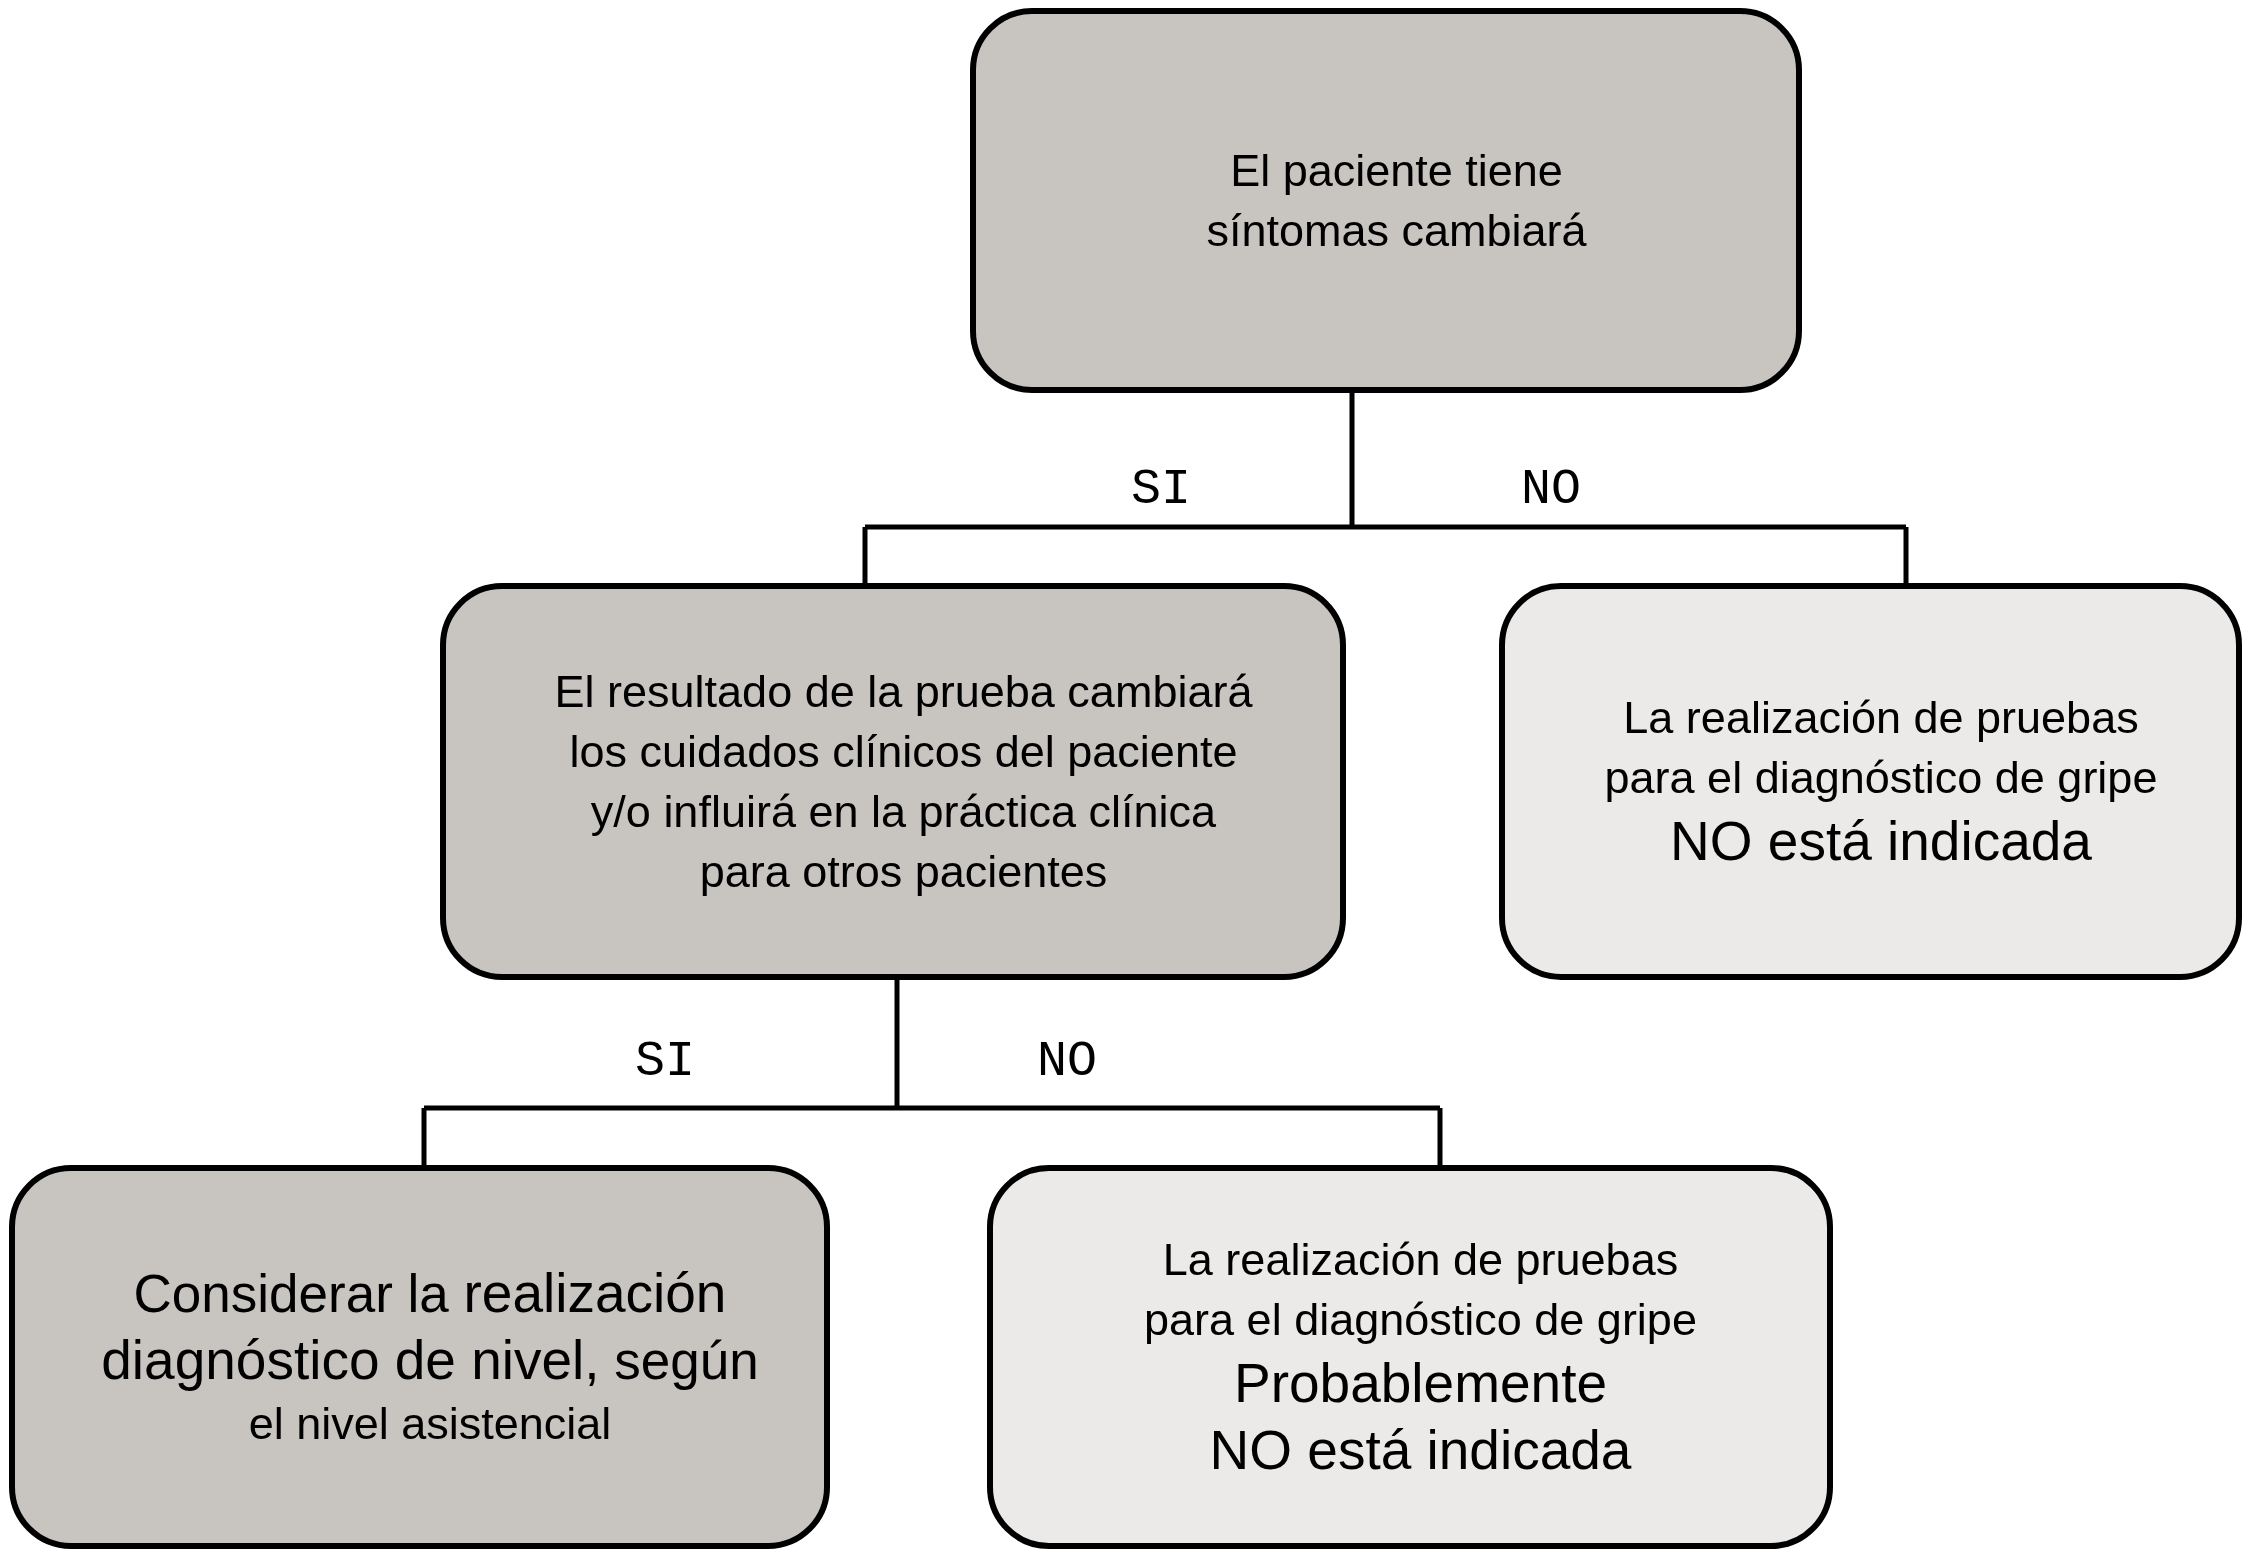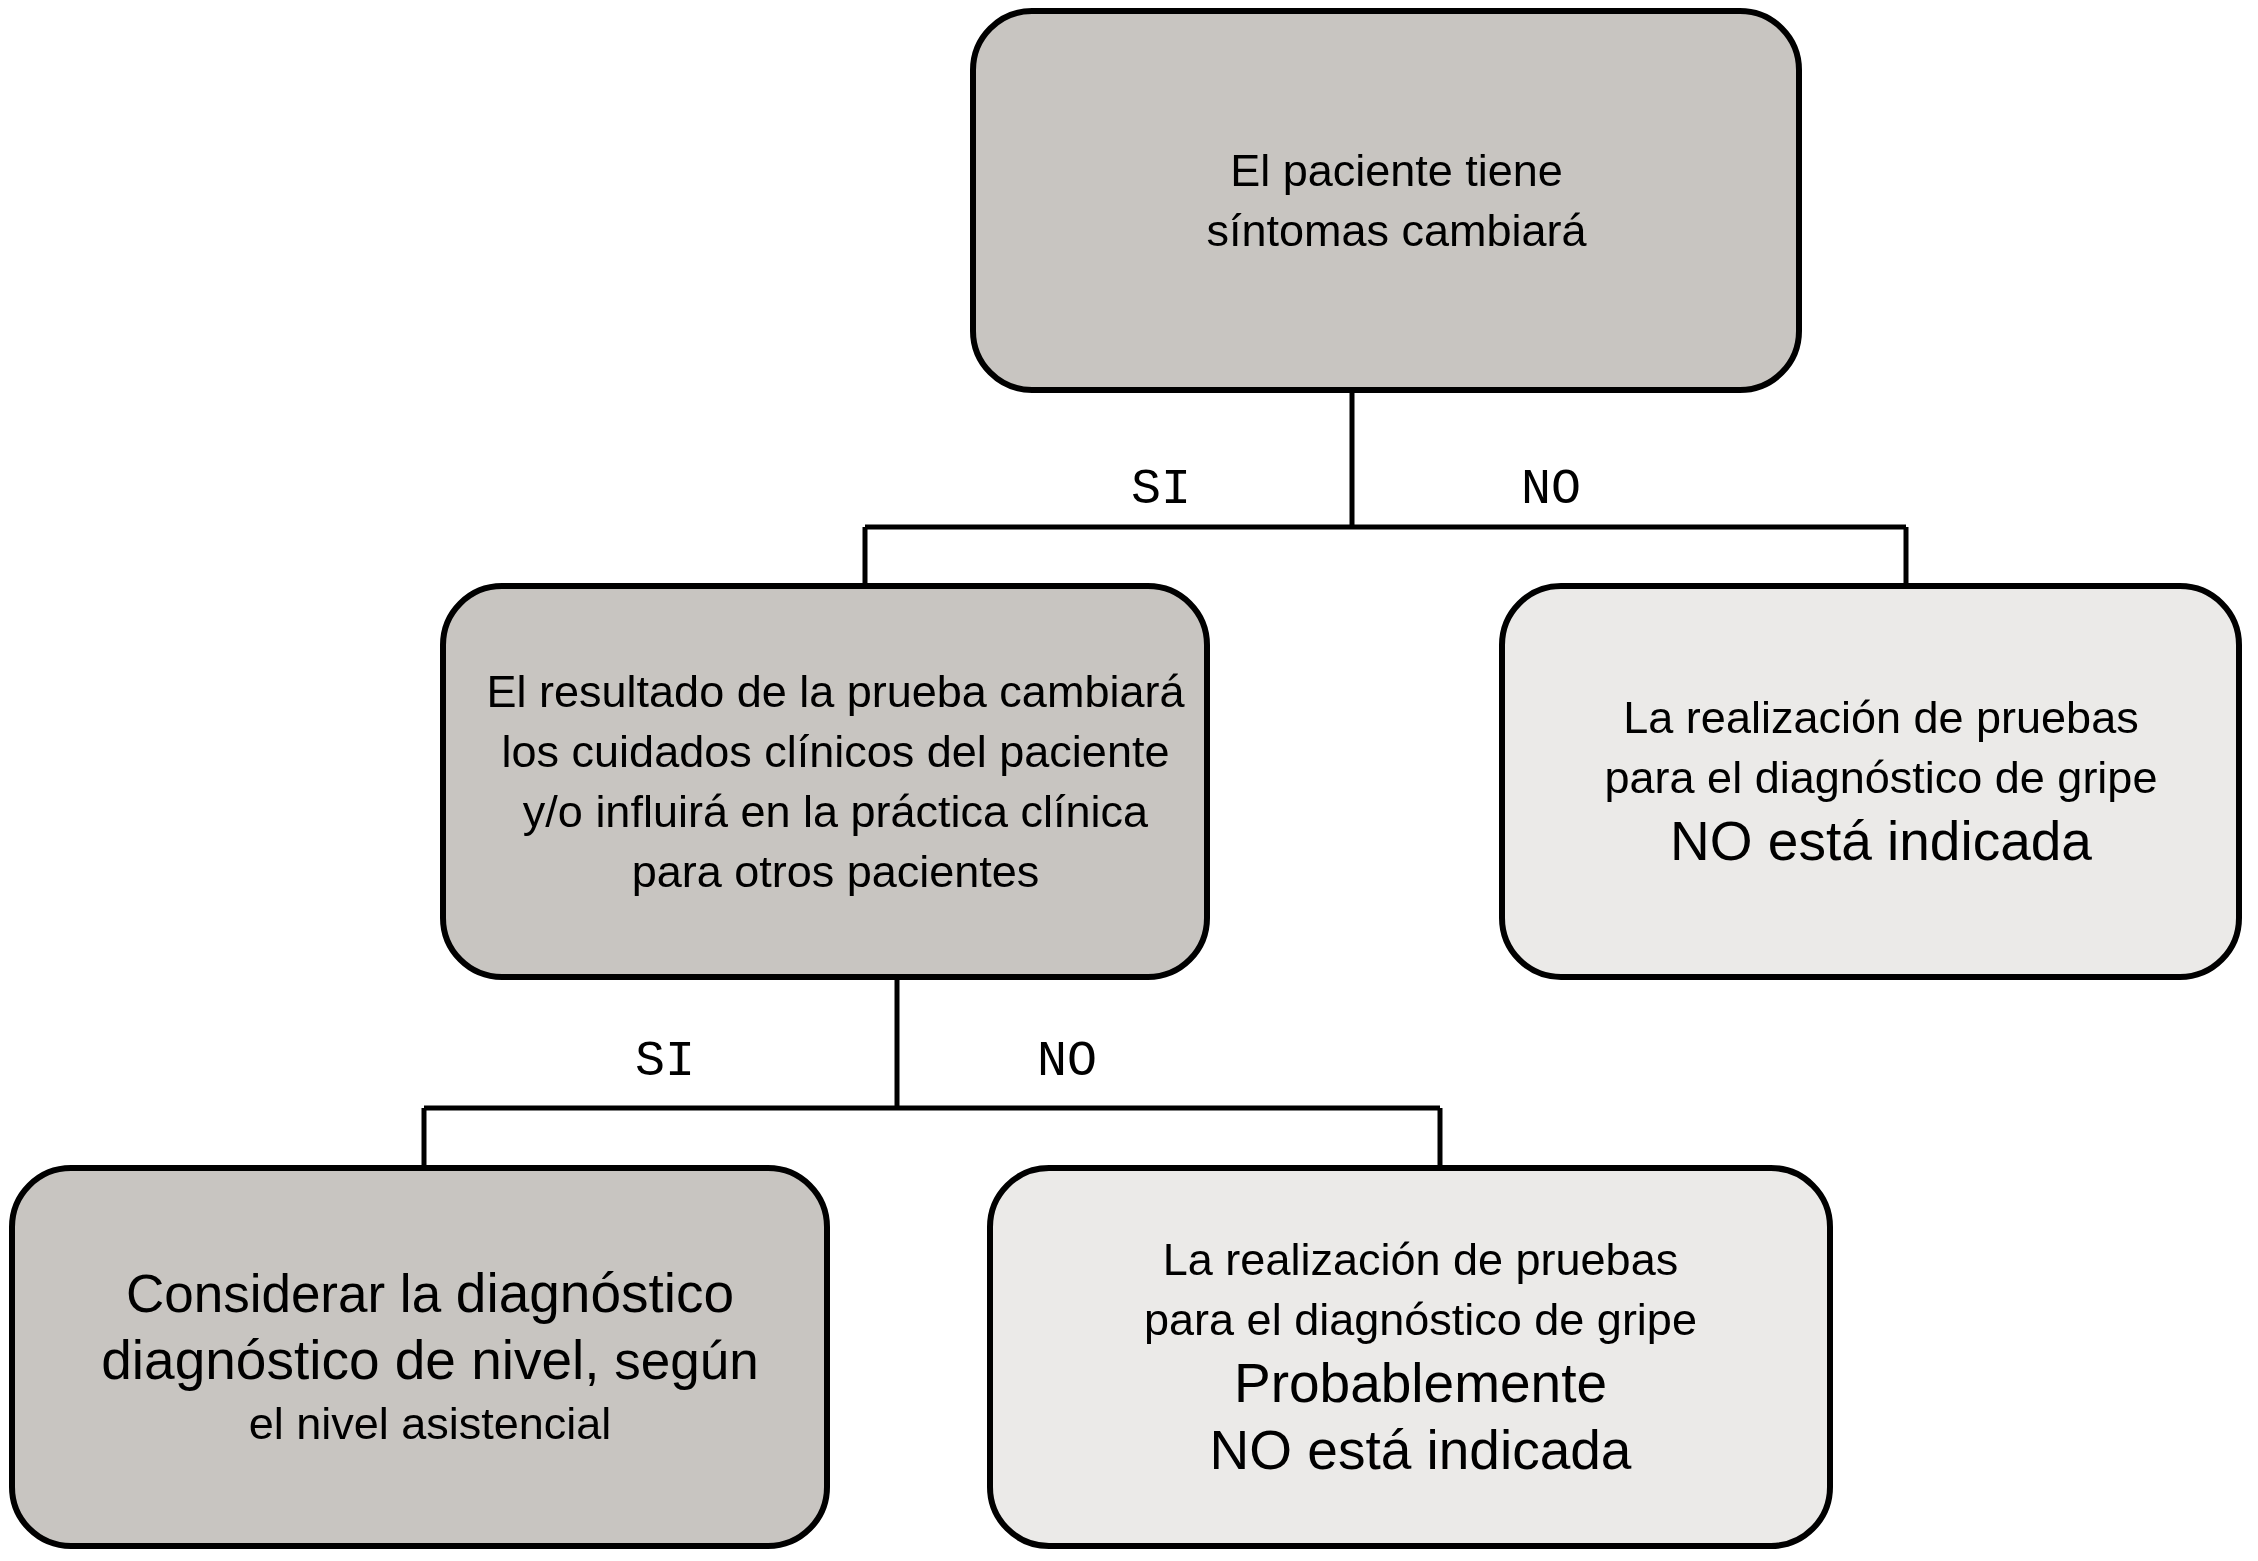--- a/index.html
+++ b/index.html
@@ -80,35 +80,35 @@
   <div class="edge-label" style="left:1161px; top:490px;">SI</div>
   <div class="edge-label" style="left:1551px; top:490px;">NO</div>
   <div class="edge-label" style="left:665px; top:1062px;">SI</div>
   <div class="edge-label" style="left:1067px; top:1062px;">NO</div>
 
   <div class="node primary" style="left:970px; top:8px; width:832px; height:385px;">
     <div class="ln">El paciente tiene</div>
     <div class="ln">síntomas cambiará</div>
   </div>
 
-  <div class="node primary" style="left:440px; top:583px; width:770px; height:397px;">
+  <div class="node primary" style="left:440px; top:583px; width:906px; height:397px;">
     <div class="ln">El resultado de la prueba cambiará</div>
     <div class="ln">los cuidados clínicos del paciente</div>
     <div class="ln">y/o influirá en la práctica clínica</div>
     <div class="ln">para otros pacientes</div>
   </div>
 
   <div class="node secondary" style="left:1499px; top:583px; width:743px; height:397px;">
     <div class="ln">La realización de pruebas</div>
     <div class="ln">para el diagnóstico de gripe</div>
     <div class="ln big">NO está indicada</div>
   </div>
 
   <div class="node primary" style="left:9px; top:1165px; width:821px; height:384px;">
-    <div class="ln big"><span class="sm">Considerar la </span><span class="em">diagnóstico</span></div>
+    <div class="ln big"><span class="sm">Considerar la </span><span class="em">realización</span></div>
     <div class="ln big"><span class="em">diagnóstico de nivel,</span><span class="sm"> según</span></div>
     <div class="ln">el nivel asistencial</div>
   </div>
 
   <div class="node secondary" style="left:987px; top:1165px; width:846px; height:384px;">
     <div class="ln">La realización de pruebas</div>
     <div class="ln">para el diagnóstico de gripe</div>
     <div class="ln big">Probablemente</div>
     <div class="ln big">NO está indicada</div>
   </div>

